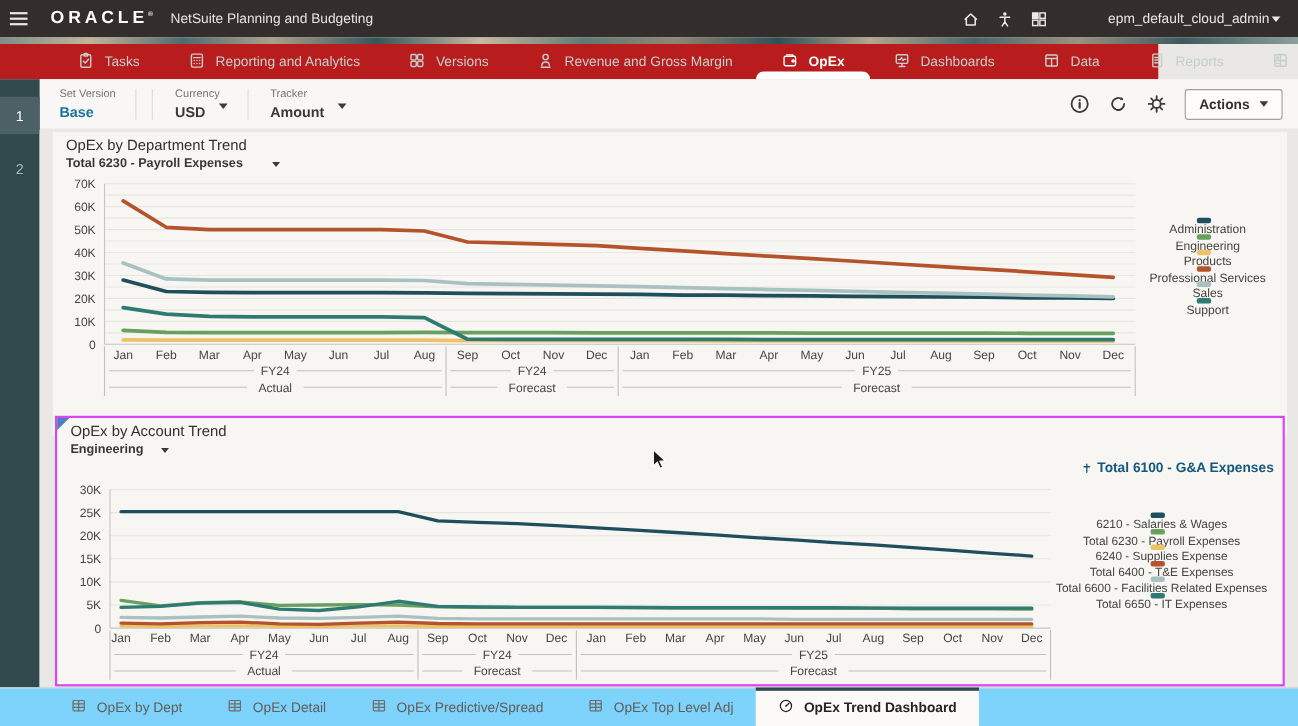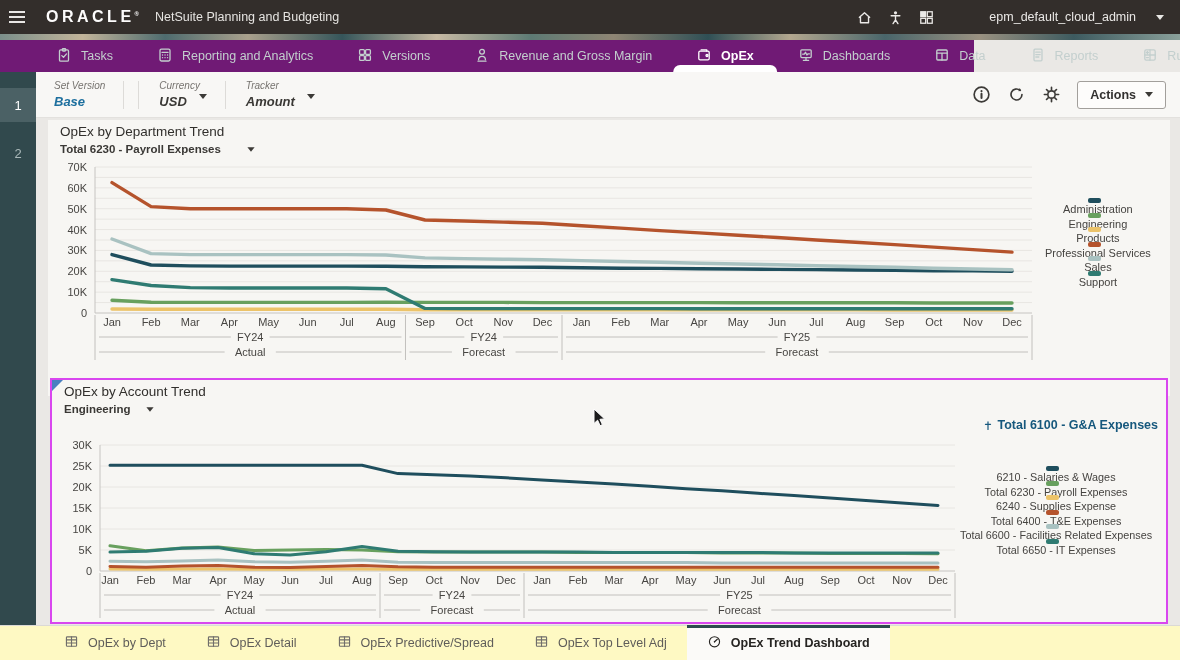--- a/index.html
+++ b/index.html
@@ -7,40 +7,40 @@
 
   
   .topbar { position:absolute; left:0; top:0; width:1180px; height:34px; background:#332e2b; display:flex; align-items:center; color:#fff; }
   .hamburger { width:34px; height:34px; display:flex; flex-direction:column; justify-content:center; align-items:center; gap:3px; cursor:pointer; }
   .hamburger span { display:block; width:16px; height:2px; background:#e9e7e5; }
   .brand { font-size:16px; font-weight:bold; letter-spacing:3.5px; margin-left:12px; color:#fdfcfc; }
   .brand sup { font-size:6px; letter-spacing:0; }
   .apptitle { font-size:12.5px; color:#e6e4e1; margin-left:16px; }
   .topbar-right { margin-left:auto; display:flex; align-items:center; gap:14px; padding-right:16px; }
   .topbar-right svg { display:block; }
-  .username { font-size:12.5px; color:#e9e7e5; display:flex; align-items:center; gap:20px; cursor:pointer;margin-left:40px; }
+  .username { font-size:12.5px; color:#e9e7e5; display:flex; align-items:center; gap:2px; cursor:pointer;margin-left:40px; }
 
   .caret { display:inline-block; width:0; height:0; border-left:4px solid transparent; border-right:4px solid transparent; border-top:5px solid #e9e7e5; }
   .caret.dark { border-top-color:#3c3a37; }
 
   
   .bannerstrip { position:absolute; left:0; top:34px; width:1180px; height:6px;
     background:linear-gradient(90deg,#7b8f8a 0%,#c2b49a 7%,#4e6b6e 14%,#a9a08c 21%,#35555a 29%,#c7b9a3 37%,#5d7a74 45%,#8f8574 52%,#2f4f55 60%,#b3a78f 67%,#49656a 75%,#9a9181 83%,#3d5a5f 91%,#8aa09a 100%); }
 
   
-  .navbar { position:absolute; left:0; top:40px; width:974px; height:32px; background:#701a75; display:flex; align-items:center; padding-left:56px; }
+  .navbar { position:absolute; left:0; top:40px; width:1053px; height:32px; background:#b91c1c; display:flex; align-items:center; padding-left:70px; }
   .nav-tab { position:relative; display:flex; align-items:center; gap:9px; margin-right:44px; font-size:12.5px; color:#c3cfce; cursor:pointer; height:32px; white-space:nowrap; }
   .nav-tab svg { stroke:#c3cfce; fill:none; stroke-width:1.3; stroke-linecap:round; stroke-linejoin:round; }
   .nav-tab.active { color:#ffffff; font-weight:bold; }
   .nav-tab.active svg { stroke:#fff; }
   .nav-tab.active::after { content:""; position:absolute; bottom:0; left:50%; transform:translateX(-50%); width:calc(100% + 46px); height:7px; background:#fff; border-radius:7px 7px 0 0; }
 
   
   .povbar { position:absolute; left:36px; top:72px; right:0; height:46px; background:#f8f7f5; border-bottom:1px solid #e3e1de; display:flex; align-items:center; padding:0 14px 0 12px; }
-  .pov-item { display:flex; flex-direction:column; justify-content:center; padding:0 18px 0 6px; cursor:pointer;font-style:italic; }
+  .pov-item { display:flex; flex-direction:column; justify-content:center; padding:0 18px 0 6px; cursor:pointer; }
   .pov-label { font-size:10px; color:#76736f; margin-bottom:3px; }
   .pov-value { font-size:13px; font-weight:bold; color:#3a3835; display:flex; align-items:flex-start; gap:12px; }
   .pov-value.link { color:#1d6f9e; }
   .pov-divider { width:1px; height:28px; background:#ddDBd8; background:#dddbd8; margin-right:14px; }
   .pov-right { margin-left:auto; display:flex; align-items:center; gap:16px; }
   .pov-right svg { stroke:#3c3a37; fill:none; stroke-width:1.4; stroke-linecap:round; cursor:pointer; display:block; }
   .actions-btn { display:flex; align-items:center; gap:9px; border:1px solid #a29f9b; border-radius:3px; background:#fdfcfb; padding:6px 12px; font-size:12.5px; font-weight:bold; color:#333130; cursor:pointer; }
 
   
   .sidebar { position:absolute; left:0; top:72px; width:36px; bottom:35px; background:#31494d; }
@@ -60,21 +60,21 @@
   .chart-svg { position:absolute; left:0; top:0; }
   .legend { position:absolute; font-size:11px; color:#454340; }
   .lg-row { display:flex; align-items:center; height:14.5px; white-space:nowrap; cursor:pointer;flex-direction:column; }
   .sw { display:inline-block; width:13px; height:5px; border-radius:2px; margin-right:7px; flex:0 0 aupx; flex:0 0 auto; }
   .legend2 { font-size:10.8px; }
   .drill-link { position:absolute; right:8px; top:38px; display:flex; align-items:center; gap:4px; font-size:12.5px; font-weight:bold; color:#16587d; cursor:pointer; }
   .drill-link svg { stroke:#16587d; fill:none; stroke-width:1.6; stroke-linecap:round; }
   .axlbl { font-family:"Liberation Sans",sans-serif; font-size:11px; fill:#474542; }
 
   
-  .bottombar { position:absolute; left:0; bottom:0; width:1180px; height:35px; background:#fef9c3; border-top:1px solid #dbd9d6; display:flex; align-items:stretch; padding-left:44px; }
+  .bottombar { position:absolute; left:0; bottom:0; width:1180px; height:35px; background:#7dd3fc; border-top:1px solid #dbd9d6; display:flex; align-items:stretch; padding-left:44px; }
   .btab { position:relative; display:flex; align-items:center; gap:9px; padding:0 20px; font-size:12.5px; color:#5f5d5a; cursor:pointer; white-space:nowrap; }
   .btab svg { stroke:#706e6b; fill:none; stroke-width:1.2; stroke-linecap:round; stroke-linejoin:round; }
   .btab.active { background:#fbfaf8; color:#262422; font-weight:bold; }
   .btab.active svg { stroke:#262422; }
   .btab.active::before { content:""; position:absolute; left:0; top:-1px; width:100%; height:3px; background:#2c4a4e; }
 
   .cursor { position:absolute; left:593px; top:408px; z-index:50; pointer-events:none; }
 </style>
 </head>
 <body>

